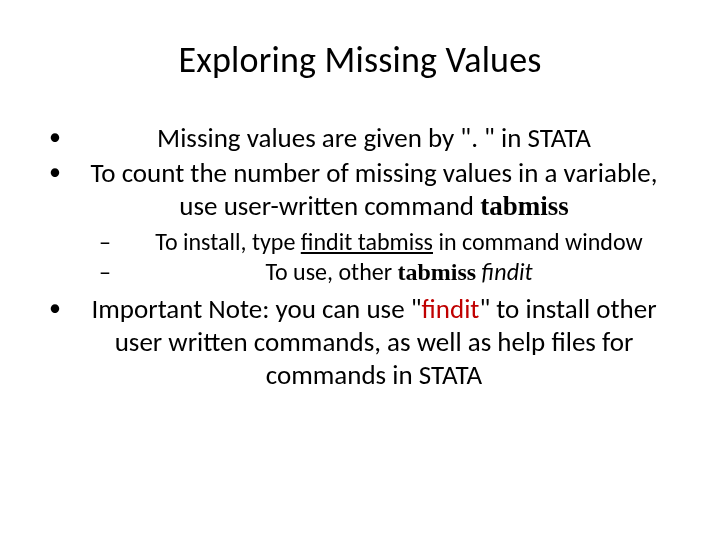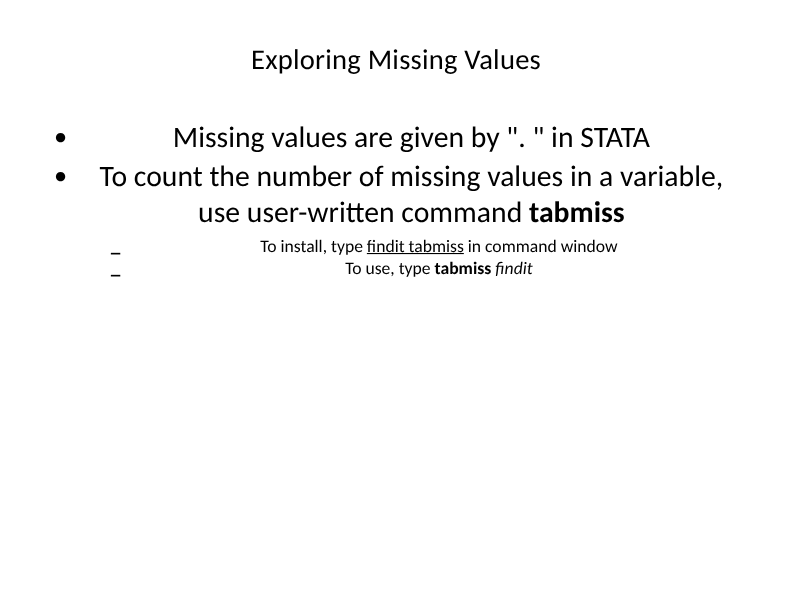--- a/index.html
+++ b/index.html
@@ -12,21 +12,21 @@
     color: #000000;
   }
   .slide {
     width: 720px;
     height: 540px;
     box-sizing: border-box;
     padding: 28px 45px 45px 45px;
   }
   .title {
     text-align: center;
-    font-size: 26px;
+    font-size: 36px;
     font-weight: 400;
     margin: 10px 0 40px 0;
     letter-spacing: 0.2px;
   }
   ul.level1 {
     list-style: none;
     margin: 0;
     padding: 0;
     text-align: center;
   }
@@ -45,32 +45,32 @@
     font-size: 24px;
   }
   ul.level2 {
     list-style: none;
     margin: 4px 0 6px 0;
     padding: 0;
   }
   ul.level2 > li {
     position: relative;
     padding-left: 50px;
-    font-size: 16px;
+    font-size: 24px;
     line-height: 1.22;
     margin-bottom: 1px;
   }
   ul.level2 > li::before {
     content: "–";
     position: absolute;
     left: 26px;
     top: 0;
     font-size: 24px;
   }
-  .bold { font-weight: 700; }
+  .bold { font-weight: 700; font-family: Liberation Serif, serif; }
   .italic { font-style: italic; }
   .underline { text-decoration: underline; }
   .red { color: #c00000; }
 </style>
 </head>
 <body>
 
 <div class="slide">
   <div class="title">Exploring Missing Values</div>
 
@@ -80,20 +80,23 @@
       <span>Missing values are given by ". " in STATA</span>
     </li>
 
     <li>
       <span>To count the number of missing values in a variable, use user-written command </span><span class="bold">tabmiss</span>
       <ul class="level2">
         <li>
           <span>To install, type </span><span class="underline">findit tabmiss</span><span> in command window</span>
         </li>
         <li>
-          <span>To use, type </span><span class="bold">tabmiss</span><span> </span><span class="italic">findit</span>
+          <span>To use, other </span><span class="bold">tabmiss</span><span> </span><span class="italic">findit</span>
         </li>
       </ul>
     </li>
 
+    <li>
+      <span>Important Note: you can use "</span><span class="red">findit</span><span>" to install other user written commands, as well as help files for commands in STATA</span>
+    </li>
 
   </ul>
 </div>
 
 </body></html>

